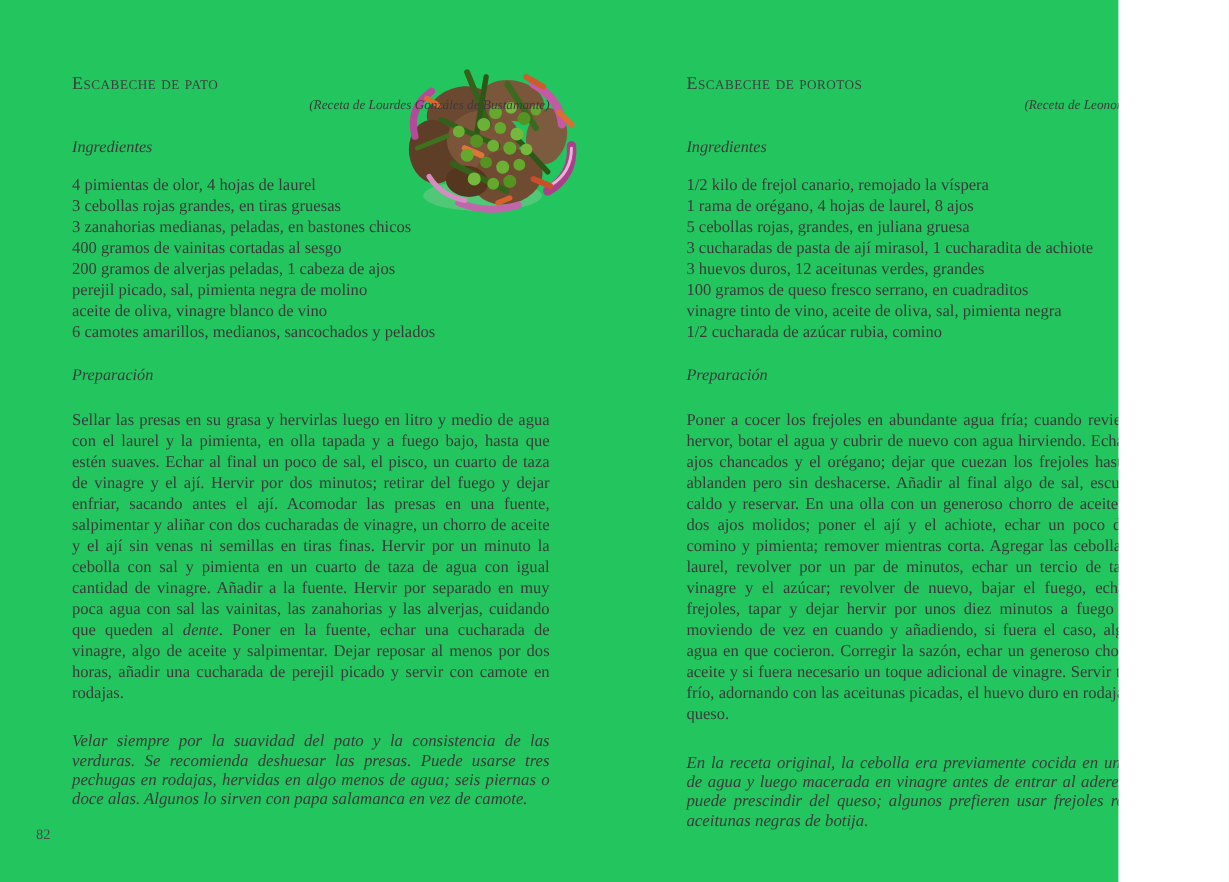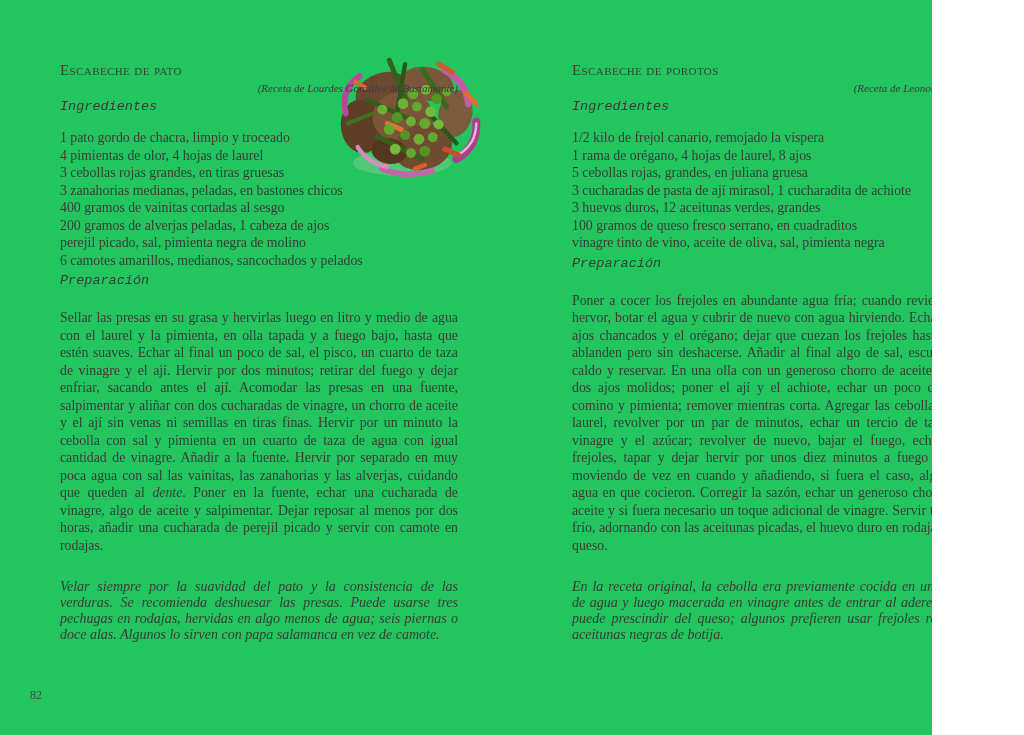--- a/index.html
+++ b/index.html
@@ -26,25 +26,24 @@
     line-height: 17px;
   }
   .attr {
     margin-top: 2px;
     font-style: italic;
     font-size: 11px;
     line-height: 14px;
     text-align: right;
   }
   .section-label {
-    margin-top: 4px;
+    margin-top: 20px;
     font-style: italic;
     font-size: 13.5px;
     line-height: 16px;
-    font-family: Liberation Mono, monospace;
   }
   .ing-list { margin-top: 14px; }
   .ing {
     font-size: 13.8px;
     line-height: 17.5px;
     white-space: nowrap;
   }
   .prep {
     margin: 20px 0 0 0;
     font-size: 13.8px;
@@ -146,27 +145,27 @@
       <circle cx="120" cy="40" r="4.5" fill="#64a82e"></circle>
     </g>
   </svg>
 
   <div class="page page-left">
     <h1 class="title">Escabeche de pato</h1>
     <div class="attr">(Receta de Lourdes Gonzáles de Bustamante)</div>
 
     <div class="section-label">Ingredientes</div>
     <div class="ing-list">
-      <div class="ing">1 pato gordo de chacra, limpio y troceado</div>
       <div class="ing">4 pimientas de olor, 4 hojas de laurel</div>
       <div class="ing">3 cebollas rojas grandes, en tiras gruesas</div>
       <div class="ing">3 zanahorias medianas, peladas, en bastones chicos</div>
       <div class="ing">400 gramos de vainitas cortadas al sesgo</div>
       <div class="ing">200 gramos de alverjas peladas, 1 cabeza de ajos</div>
       <div class="ing">perejil picado, sal, pimienta negra de molino</div>
+      <div class="ing">aceite de oliva, vinagre blanco de vino</div>
       <div class="ing">6 camotes amarillos, medianos, sancochados y pelados</div>
     </div>
 
     <div class="section-label">Preparación</div>
     <p class="prep"><span>Sellar las presas en su grasa y hervirlas luego en litro y medio de agua con el laurel y la pimienta, en olla tapada y a fuego bajo, hasta que estén suaves. Echar al final un poco de sal, el pisco, un cuarto de taza de vinagre y el ají. Hervir por dos minutos; retirar del fuego y dejar enfriar, sacando antes el ají. Acomodar las presas en una fuente, salpimentar y aliñar con dos cucharadas de vinagre, un chorro de aceite y el ají sin venas ni semillas en tiras finas. Hervir por un minuto la cebolla con sal y pimienta en un cuarto de taza de agua con igual cantidad de vinagre. Añadir a la fuente. Hervir por separado en muy poca agua con sal las vainitas, las zanahorias y las alverjas, cuidando que queden al </span><em>dente</em><span>. Poner en la fuente, echar una cucharada de vinagre, algo de aceite y salpimentar. Dejar reposar al menos por dos horas, añadir una cucharada de perejil picado y servir con camote en rodajas.</span></p>
 
     <p class="footnote">Velar siempre por la suavidad del pato y la consistencia de las verduras. Se recomienda deshuesar las presas. Puede usarse tres pechugas en rodajas, hervidas en algo menos de agua; seis piernas o doce alas. Algunos lo sirven con papa salamanca en vez de camote.</p>
   </div>
 
   <div class="page page-right">
@@ -175,20 +174,21 @@
 
     <div class="section-label">Ingredientes</div>
     <div class="ing-list">
       <div class="ing">1/2 kilo de frejol canario, remojado la víspera</div>
       <div class="ing">1 rama de orégano, 4 hojas de laurel, 8 ajos</div>
       <div class="ing">5 cebollas rojas, grandes, en juliana gruesa</div>
       <div class="ing">3 cucharadas de pasta de ají mirasol, 1 cucharadita de achiote</div>
       <div class="ing">3 huevos duros, 12 aceitunas verdes, grandes</div>
       <div class="ing">100 gramos de queso fresco serrano, en cuadraditos</div>
       <div class="ing">vinagre tinto de vino, aceite de oliva, sal, pimienta negra</div>
+      <div class="ing">1/2 cucharada de azúcar rubia, comino</div>
     </div>
 
     <div class="section-label">Preparación</div>
     <p class="prep">Poner a cocer los frejoles en abundante agua fría; cuando reviente el hervor, botar el agua y cubrir de nuevo con agua hirviendo. Echar seis ajos chancados y el orégano; dejar que cuezan los frejoles hasta que ablanden pero sin deshacerse. Añadir al final algo de sal, escurrir el caldo y reservar. En una olla con un generoso chorro de aceite dorar dos ajos molidos; poner el ají y el achiote, echar un poco de sal, comino y pimienta; remover mientras corta. Agregar las cebollas y el laurel, revolver por un par de minutos, echar un tercio de taza de vinagre y el azúcar; revolver de nuevo, bajar el fuego, echar los frejoles, tapar y dejar hervir por unos diez minutos a fuego lento, moviendo de vez en cuando y añadiendo, si fuera el caso, algo del agua en que cocieron. Corregir la sazón, echar un generoso chorro de aceite y si fuera necesario un toque adicional de vinagre. Servir tibio o frío, adornando con las aceitunas picadas, el huevo duro en rodajas y el queso.</p>
 
     <p class="footnote">En la receta original, la cebolla era previamente cocida en un dedo de agua y luego macerada en vinagre antes de entrar al aderezo. Se puede prescindir del queso; algunos prefieren usar frejoles rojos y aceitunas negras de botija.</p>
   </div>
 
   <div class="pagenum pagenum-left">82</div>
   <div class="pagenum pagenum-right">83</div>

